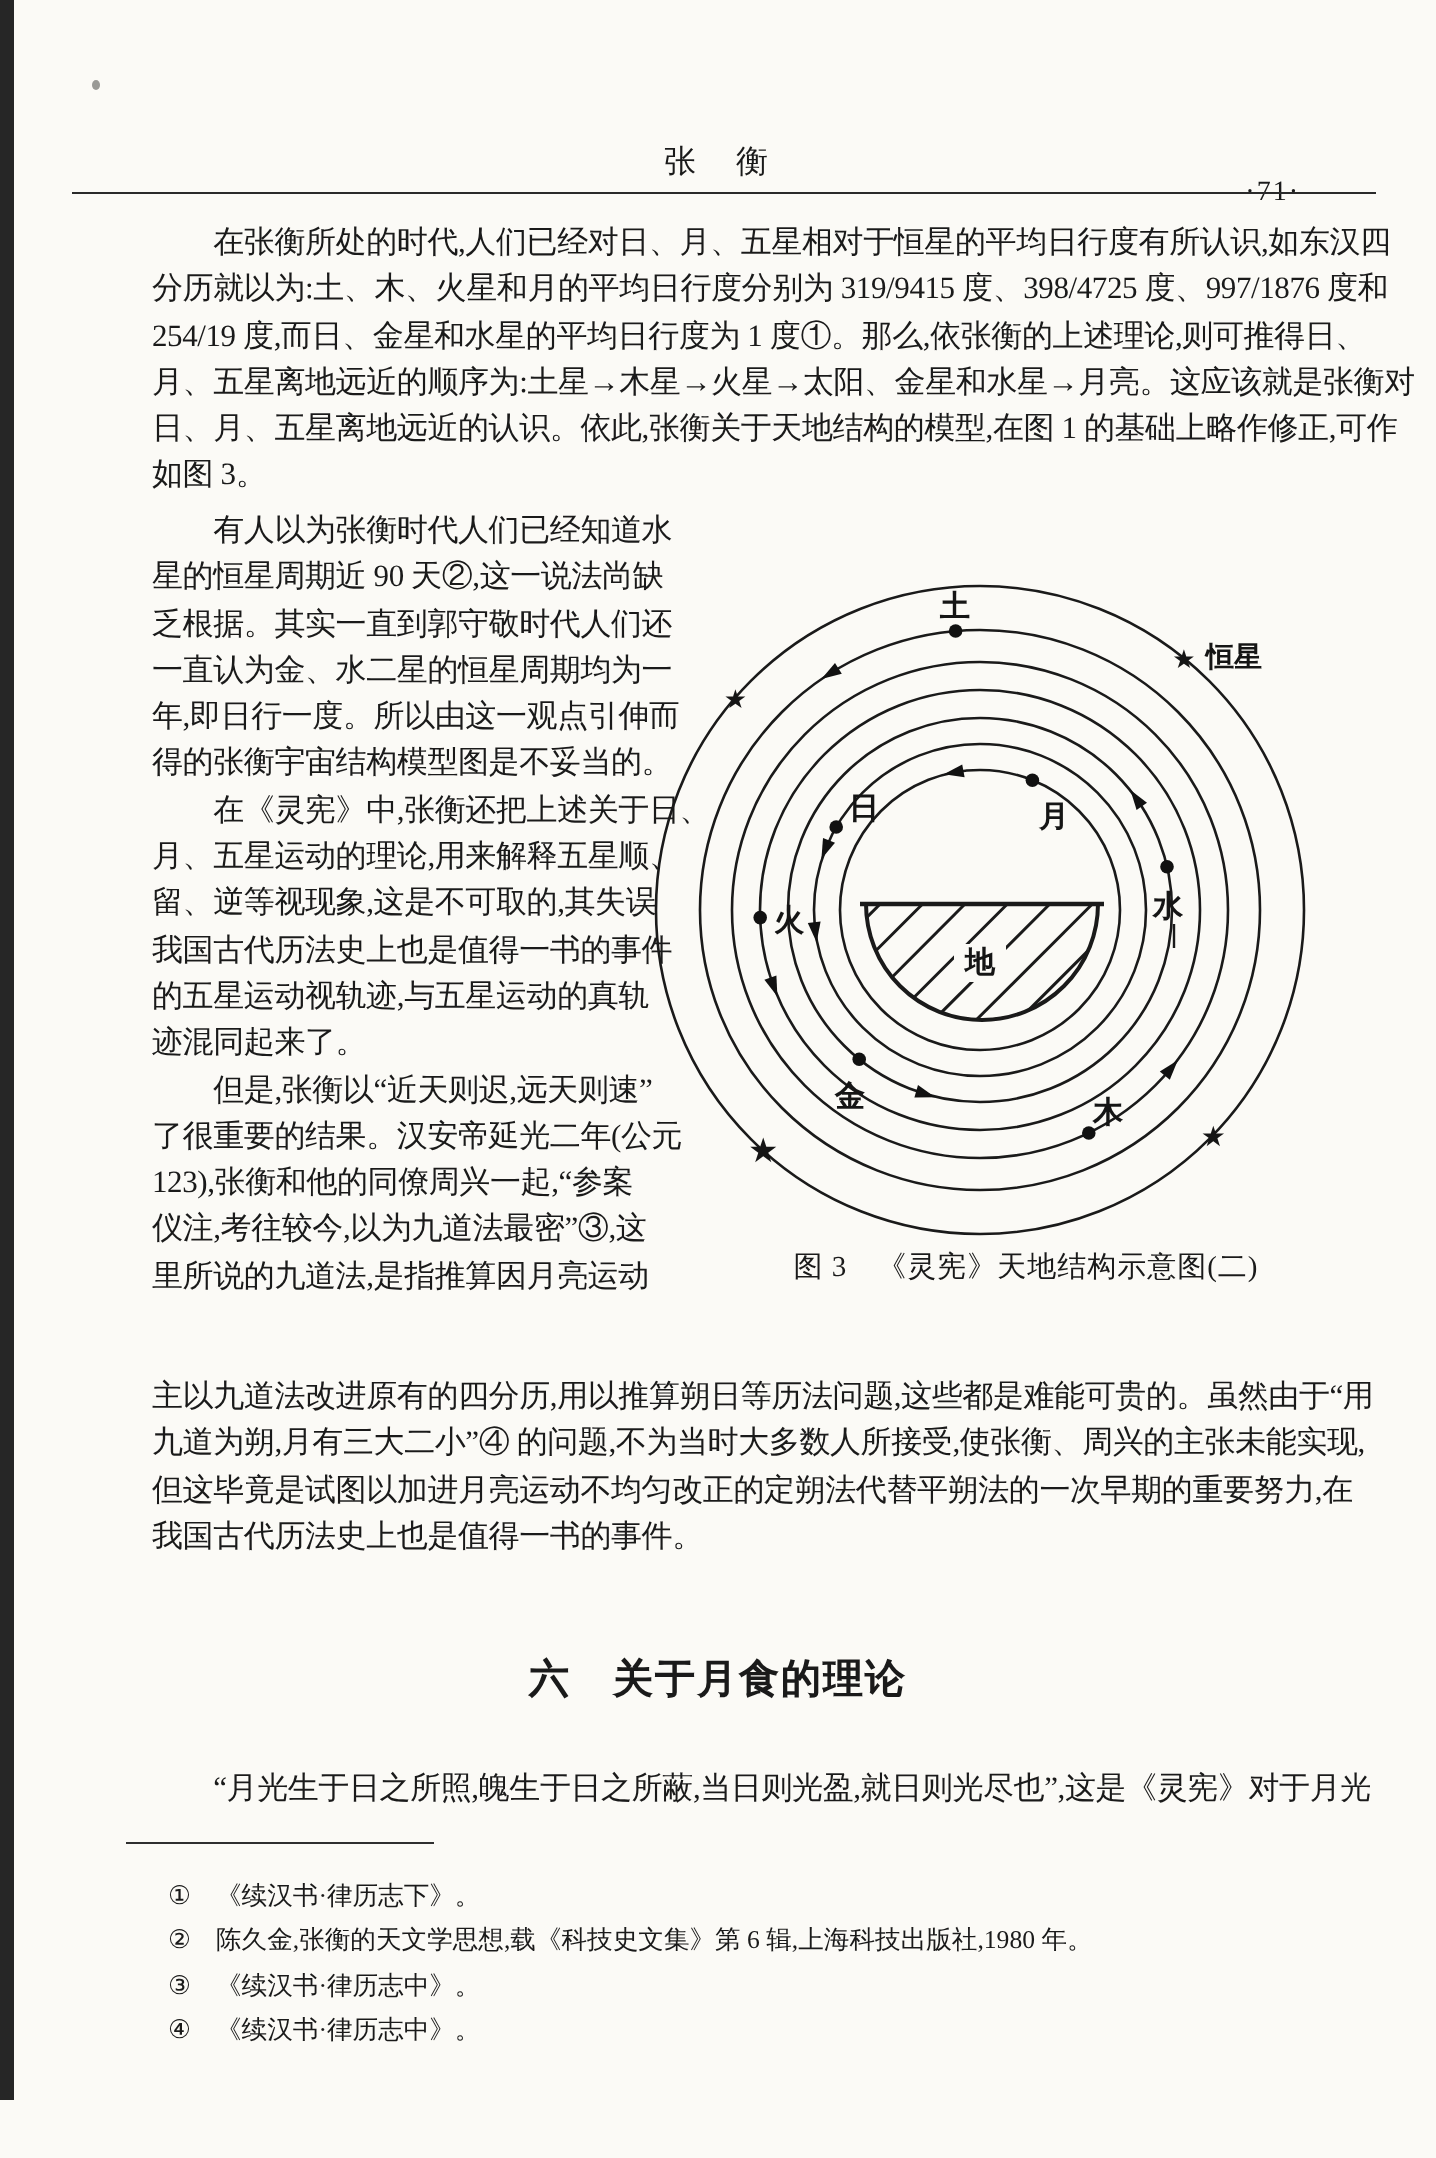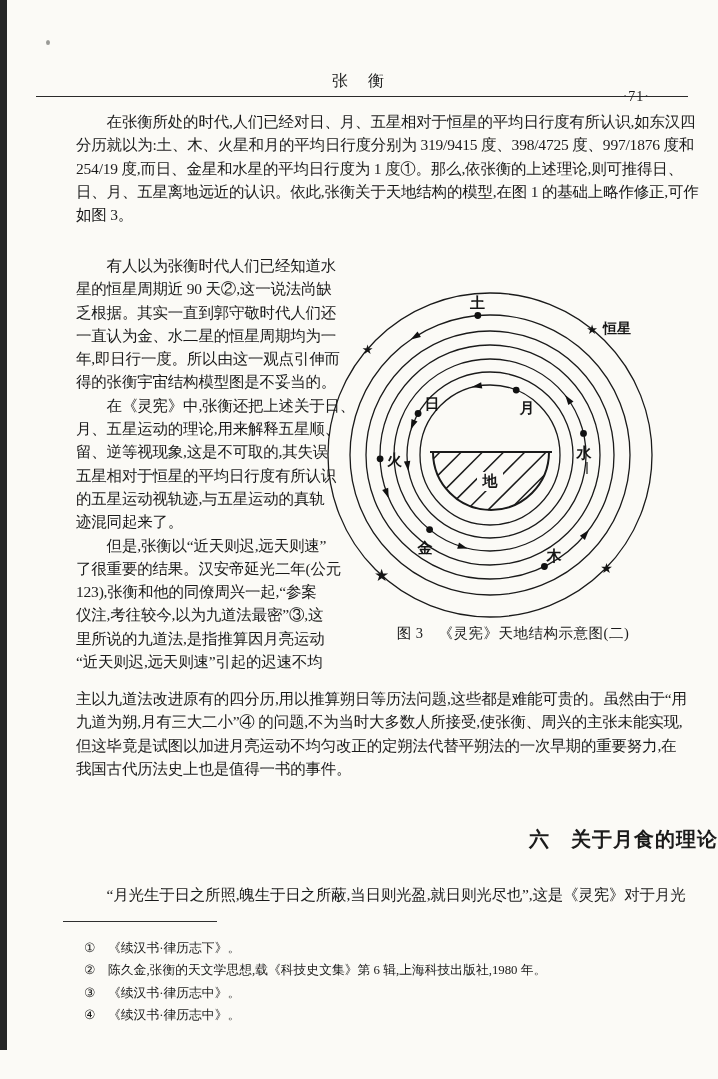--- a/index.html
+++ b/index.html
@@ -13,21 +13,21 @@
   .header-title{position:absolute;top:71px;left:0;width:718px;text-align:center;
     font-size:16px;font-weight:normal;letter-spacing:2px;}
   .page-number{position:absolute;top:89px;right:68px;font-size:14px;letter-spacing:1px;}
   .header-rule{position:absolute;top:96px;left:36px;width:652px;height:2px;
     border-top:1.6px solid #2a2a2a;}
   .tblock{position:absolute;font-size:15.5px;line-height:23.3px;}
   .tline{white-space:nowrap;letter-spacing:-0.2px;margin-left:38px;}
   #para1{top:110px;left:38px;width:654px;}
   #leftcol{top:254px;left:38px;width:300px;}
   #para2{top:687px;left:38px;width:654px;}
-  .section-heading{position:absolute;top:826px;left:0;width:718px;text-align:right;
+  .section-heading{position:absolute;top:826px;left:0;width:718px;text-align:center;
     font-size:20px;font-weight:bold;letter-spacing:1px;}
   #para3{top:883px;left:38px;width:654px;}
   .figure-wrap{position:absolute;left:325px;top:268px;width:376px;height:392px;}
   .figure-caption{position:absolute;left:0;top:356px;width:376px;text-align:center;
     font-size:14.5px;font-weight:normal;letter-spacing:0.5px;}
   .footnote-sep{position:absolute;top:921px;left:63px;width:154px;height:0;
     border-top:1.6px solid #2f2f2f;}
   .footnotes{position:absolute;top:937px;left:84px;width:600px;font-size:12.8px;line-height:22.4px;}
   .footnote-row{white-space:nowrap;}
   .fn-marker{display:inline-block;width:24px;}
@@ -40,43 +40,43 @@
 <div class="speck"></div>
 
 <div class="header-title">张　衡</div>
 <div class="page-number">·71·</div>
 <div class="header-rule"></div>
 
 <div id="para1" class="tblock">
     <div class="tline">　　在张衡所处的时代,人们已经对日、月、五星相对于恒星的平均日行度有所认识,如东汉四</div>
     <div class="tline">分历就以为:土、木、火星和月的平均日行度分别为 319/9415 度、398/4725 度、997/1876 度和</div>
     <div class="tline">254/19 度,而日、金星和水星的平均日行度为 1 度①。那么,依张衡的上述理论,则可推得日、</div>
+    <div class="tline">月、五星离地远近的顺序为:土星→木星→火星→太阳、金星和水星→月亮。这应该就是张衡对</div>
     <div class="tline">日、月、五星离地远近的认识。依此,张衡关于天地结构的模型,在图 1 的基础上略作修正,可作</div>
     <div class="tline">如图 3。</div>
   </div>
 
 <div id="leftcol" class="tblock">
     <div class="tline">　　有人以为张衡时代人们已经知道水</div>
     <div class="tline">星的恒星周期近 90 天②,这一说法尚缺</div>
     <div class="tline">乏根据。其实一直到郭守敬时代人们还</div>
     <div class="tline">一直认为金、水二星的恒星周期均为一</div>
     <div class="tline">年,即日行一度。所以由这一观点引伸而</div>
     <div class="tline">得的张衡宇宙结构模型图是不妥当的。</div>
     <div class="tline">　　在《灵宪》中,张衡还把上述关于日、</div>
     <div class="tline">月、五星运动的理论,用来解释五星顺、</div>
     <div class="tline">留、逆等视现象,这是不可取的,其失误</div>
-    <div class="tline">五星相对于恒星的平均日行度有所认识</div>
+    <div class="tline">我国古代历法史上也是值得一书的事件</div>
     <div class="tline">的五星运动视轨迹,与五星运动的真轨</div>
     <div class="tline">迹混同起来了。</div>
     <div class="tline">　　但是,张衡以“近天则迟,远天则速”</div>
     <div class="tline">了很重要的结果。汉安帝延光二年(公元</div>
     <div class="tline">123),张衡和他的同僚周兴一起,“参案</div>
     <div class="tline">仪注,考往较今,以为九道法最密”③,这</div>
     <div class="tline">里所说的九道法,是指推算因月亮运动</div>
-    <div class="tline">“近天则迟,远天则速”引起的迟速不均</div>
   </div>
 
 <div class="figure-wrap">
   <svg width="376" height="354" viewBox="0 0 376 354">
 
     <g fill="none" stroke="#1a1a1a" stroke-width="1.3">
       <circle cx="165" cy="187" r="70"></circle>
       <circle cx="165" cy="187" r="83"></circle>
       <circle cx="165" cy="187" r="96"></circle>
       <circle cx="165" cy="187" r="110"></circle>

